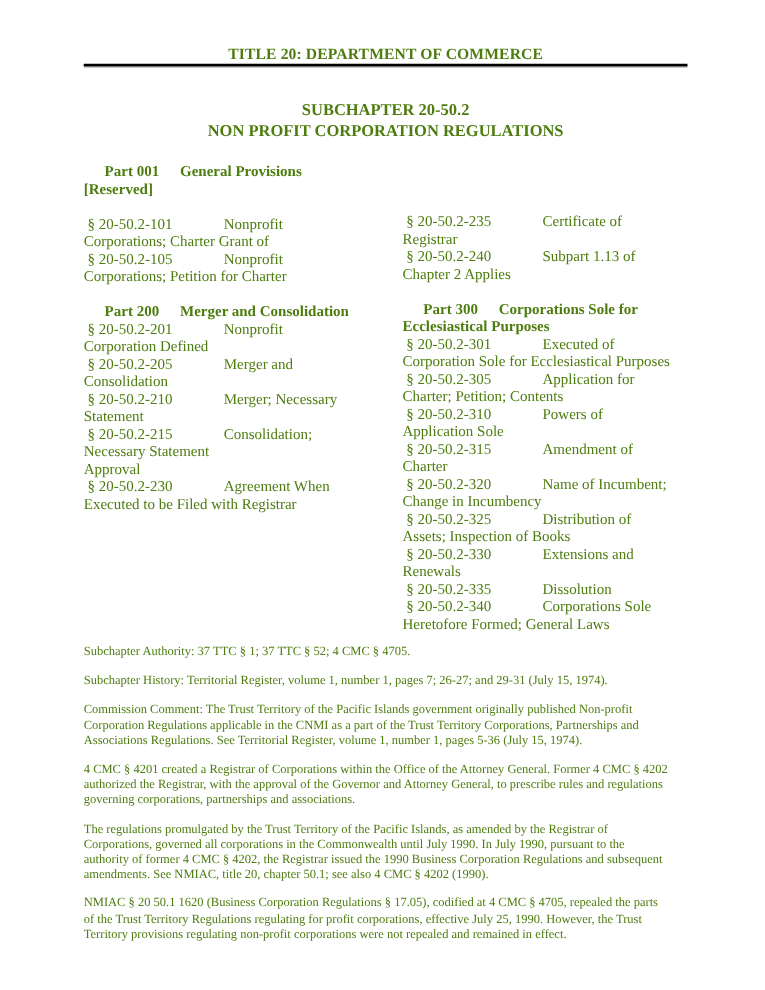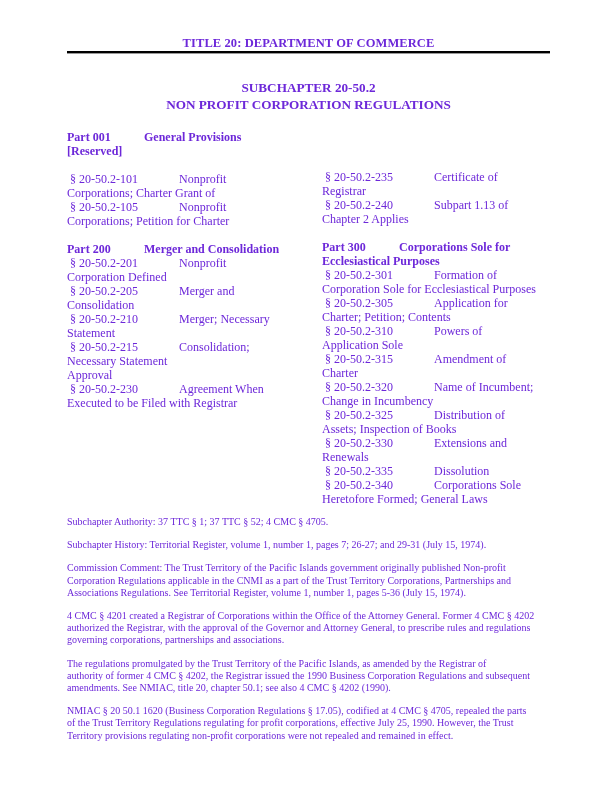--- a/index.html
+++ b/index.html
@@ -2,21 +2,21 @@
 <html><head>
 <meta charset="utf-8">
 <style>
   html,body { margin:0; padding:0; background:#ffffff; }
   .page {
     position:relative;
     width:612px; height:792px;
     box-sizing:border-box;
     padding:36px 62px 0 67px;
     background:#ffffff;
-    color:#6d28d9;
+    color:#4d7c0f;
     font-family:"Liberation Serif", "DejaVu Serif", serif;
   }
   .doc-title {
     text-align:center;
     font-weight:bold;
     font-size:12.5px;
     line-height:14px;
     letter-spacing:0.1px;
   }
   .title-rule {
@@ -39,21 +39,21 @@
     line-height:14px;
   }
   .col-left  { width:255px; flex:none; }
   .col-right { width:228px; flex:none;margin-top:40px; }
   .entry.part { font-weight:bold; }
   .num {
     display:inline-block;
     vertical-align:top;
     box-sizing:border-box;
   }
-  .part-num { width:77px; }
+  .part-num { width:77px;text-align:center; }
   .sec-num  { width:112px; padding-left:3px; }
   .gap { height:14px; }
   .notes {
     margin-top:10px;
     font-size:10px;
     line-height:12.2px;
   }
   .note-p { margin:0 0 11px 0; }
 </style>
 </head>
@@ -122,21 +122,21 @@
       <div class="entry sec">
         <div><span class="num sec-num">§ 20-50.2-240</span><span>Subpart 1.13 of</span></div>
         <div>Chapter 2 Applies</div>
       </div>
       <div class="gap"></div>
       <div class="entry part">
         <div><span class="num part-num">Part 300</span><span>Corporations Sole for</span></div>
         <div>Ecclesiastical Purposes</div>
       </div>
       <div class="entry sec">
-        <div><span class="num sec-num">§ 20-50.2-301</span><span>Formation of</span></div>
+        <div><span class="num sec-num">§ 20-50.2-301</span><span>Executed of</span></div>
         <div>Corporation Sole for Ecclesiastical Purposes</div>
       </div>
       <div class="entry sec">
         <div><span class="num sec-num">§ 20-50.2-305</span><span>Application for</span></div>
         <div>Charter; Petition; Contents</div>
       </div>
       <div class="entry sec">
         <div><span class="num sec-num">§ 20-50.2-310</span><span>Powers of</span></div>
         <div>Application Sole</div>
       </div>
@@ -179,20 +179,21 @@
       <div>Corporation Regulations applicable in the CNMI as a part of the Trust Territory Corporations, Partnerships and</div>
       <div>Associations Regulations. See Territorial Register, volume 1, number 1, pages 5-36 (July 15, 1974).</div>
     </div>
     <div class="note-p">
       <div>4 CMC § 4201 created a Registrar of Corporations within the Office of the Attorney General. Former 4 CMC § 4202</div>
       <div>authorized the Registrar, with the approval of the Governor and Attorney General, to prescribe rules and regulations</div>
       <div>governing corporations, partnerships and associations.</div>
     </div>
     <div class="note-p">
       <div>The regulations promulgated by the Trust Territory of the Pacific Islands, as amended by the Registrar of</div>
+      <div>Corporations, governed all corporations in the Commonwealth until July 1990. In July 1990, pursuant to the</div>
       <div>authority of former 4 CMC § 4202, the Registrar issued the 1990 Business Corporation Regulations and subsequent</div>
       <div>amendments. See NMIAC, title 20, chapter 50.1; see also 4 CMC § 4202 (1990).</div>
     </div>
     <div class="note-p">
       <div>NMIAC § 20 50.1 1620 (Business Corporation Regulations § 17.05), codified at 4 CMC § 4705, repealed the parts</div>
       <div>of the Trust Territory Regulations regulating for profit corporations, effective July 25, 1990. However, the Trust</div>
       <div>Territory provisions regulating non-profit corporations were not repealed and remained in effect.</div>
     </div>
   </div>
 

